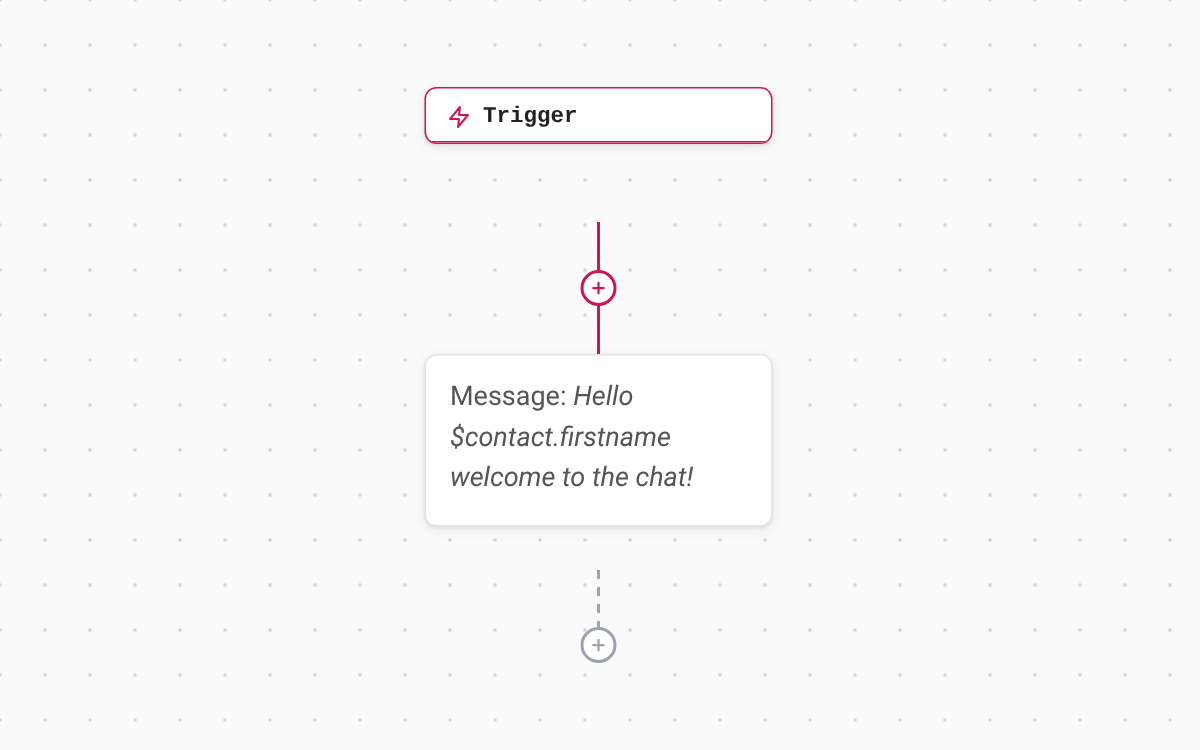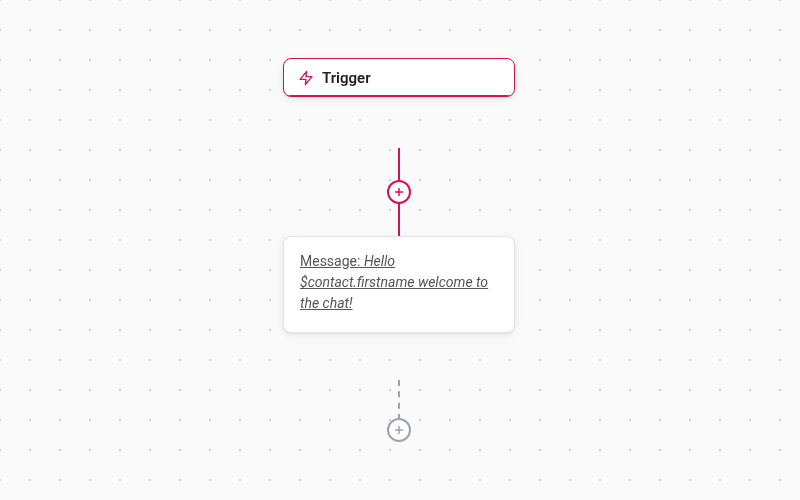--- a/index.html
+++ b/index.html
@@ -31,20 +31,21 @@
     left: 283px;
     top: 58px;
     border: 1.5px solid #d1145a;
   }
   .trigger-header {
     display: flex;
     align-items: center;
     gap: 8px;
     padding: 10px 14px 8px;
     border-bottom: 1px solid #d1145a;
+    font-family: Liberation Mono, monospace;
   }
   .trigger-title {
     font-size: 15px;
     font-weight: 600;
     color: #222;
   }
   .trigger-body {
     padding: 12px 14px 14px;
     font-size: 14px;
     color: #444;
@@ -61,24 +62,23 @@
     padding: 10px 14px 9px;
     border-bottom: 1.5px solid #138a77;
   }
   .welcome-title {
     font-size: 15px;
     font-weight: 600;
     color: #222;
   }
   .welcome-body {
     padding: 14px 16px 18px;
-    font-size: 14px;
+    font-size: 18px;
     color: #555;
     line-height: 1.5;
-    text-decoration: underline;
   }
   .msg-label { color: #555; }
   .msg-text { font-style: italic; color: #555; }
   .connector-solid {
     position: absolute;
     left: 398px;
     top: 148px;
     width: 2px;
     height: 88px;
     background: #d1145a;

